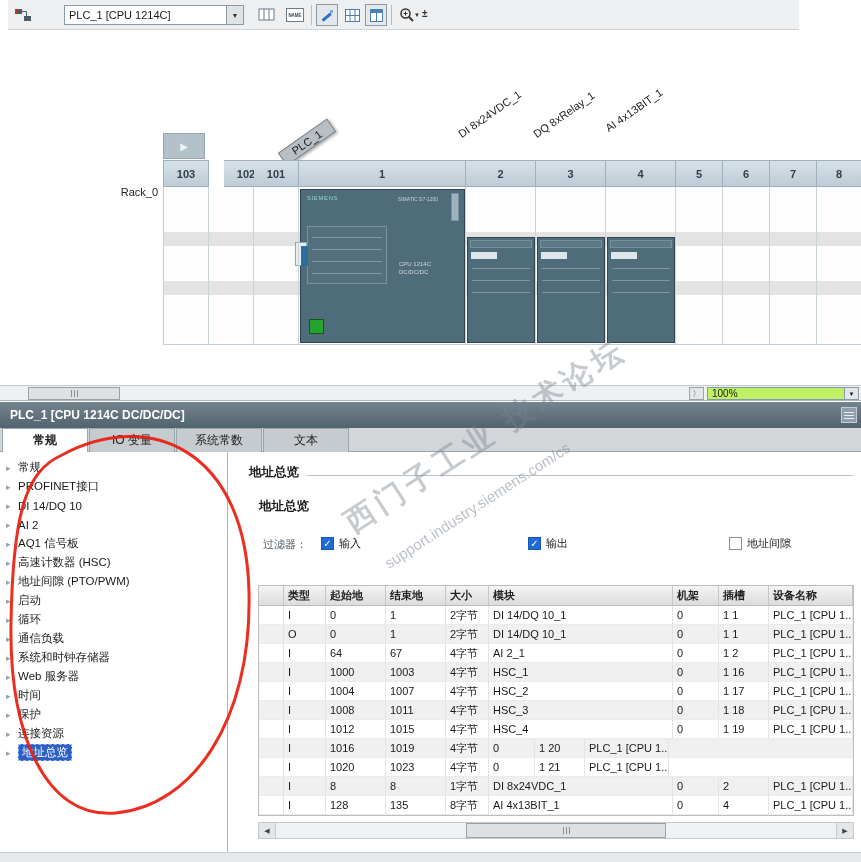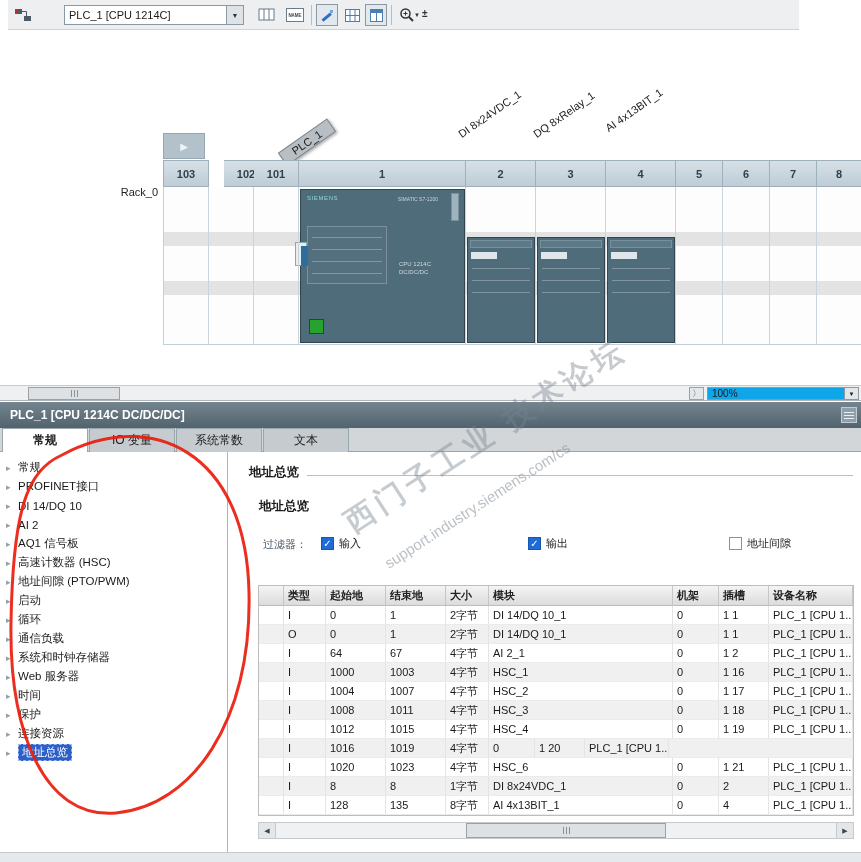--- a/index.html
+++ b/index.html
@@ -45,21 +45,21 @@
   .mod { position:absolute; top:50px; width:68px; height:106px; background:#4f6c7a; border:1px solid #30454f; }
   .mod .toplight { position:absolute; left:2px; top:2px; right:2px; height:8px; background:#5d7886; border:1px solid #74909c; }
   .mod .label { position:absolute; left:3px; top:14px; width:26px; height:7px; background:#dfe6ea; }
   .mod .ln { position:absolute; left:4px; right:4px; height:1px; background:rgba(255,255,255,.28); }
 
   
   .splitter { position:absolute; left:0; top:385px; width:861px; height:16px; background:#eef0f2; border-top:1px solid #c6cacd; border-bottom:1px solid #aeb4b8; }
   .hthumb { position:absolute; left:28px; top:1px; width:92px; height:13px; background:#dde1e4; border:1px solid #9aa2a8; display:flex; align-items:center; justify-content:center; gap:2px; }
   .grip { width:1px; height:7px; background:#8a9298; }
   .chev-btn { position:absolute; left:689px; top:1px; width:15px; height:13px; background:#e4e7ea; border:1px solid #9aa2a8; font-size:8px; display:flex; align-items:center; justify-content:center; color:#333; }
-  .zoom-combo { position:absolute; left:707px; top:1px; width:152px; height:13px; background:#0ea5e9; border:1px solid #8a99a6; display:flex; align-items:stretch; font-size:10px; }
+  .zoom-combo { position:absolute; left:707px; top:1px; width:152px; height:13px; background:#bef264; border:1px solid #8a99a6; display:flex; align-items:stretch; font-size:10px; }
   .zoom-combo .txt { flex:1; display:flex; align-items:center; padding-left:4px; }
   .zoom-combo .arrow { width:14px; border-left:1px solid #8a99a6; background:#e4e7ea; font-size:6px; display:flex; align-items:center; justify-content:center; }
 
   
   .prop-title { position:absolute; left:0; top:402px; width:861px; height:26px; background:linear-gradient(#74858f,#51636d); color:#fff; font-weight:bold; font-size:12px; display:flex; align-items:center; padding-left:10px; }
   .title-icon { position:absolute; right:4px; top:407px; width:16px; height:16px; background:#8fa0aa; border:1px solid #c2ccd2; display:flex; flex-direction:column; justify-content:center; gap:2px; padding:2px; }
   .title-icon i { display:block; height:1px; background:#e8eef2; }
 
   .tabs-row { position:absolute; left:0; top:428px; width:861px; height:24px; background:#d2d6d9; border-bottom:1px solid #98a6ae; display:flex; padding-left:2px; }
   .ptab { height:24px; min-width:86px; padding:0 14px; display:flex; align-items:center; justify-content:center; border:1px solid #98a6ae; border-bottom:none; background:#c6cbcf; margin-right:1px; font-size:12px; color:#222; }
@@ -465,21 +465,20 @@
             <div class="td" style="width: 46px;">0</div>
             <div class="td" style="width: 50px;">1 20</div>
             <div class="td" style="width: 84px;">PLC_1 [CPU 1...</div>
           </div>
           <div class="trow">
             <div class="td" style="width: 25px;"></div>
             <div class="td" style="width: 42px;">I</div>
             <div class="td" style="width: 60px;">1020</div>
             <div class="td" style="width: 60px;">1023</div>
             <div class="td" style="width: 43px;">4字节</div>
-            <div class="td" style="width: 184px;">HSC_6</div>
             <div class="td" style="width: 46px;">0</div>
             <div class="td" style="width: 50px;">1 21</div>
             <div class="td" style="width: 84px;">PLC_1 [CPU 1...</div>
           </div>
           <div class="trow alt">
             <div class="td" style="width: 25px;"></div>
             <div class="td" style="width: 42px;">I</div>
             <div class="td" style="width: 60px;">8</div>
             <div class="td" style="width: 60px;">8</div>
             <div class="td" style="width: 43px;">1字节</div>

